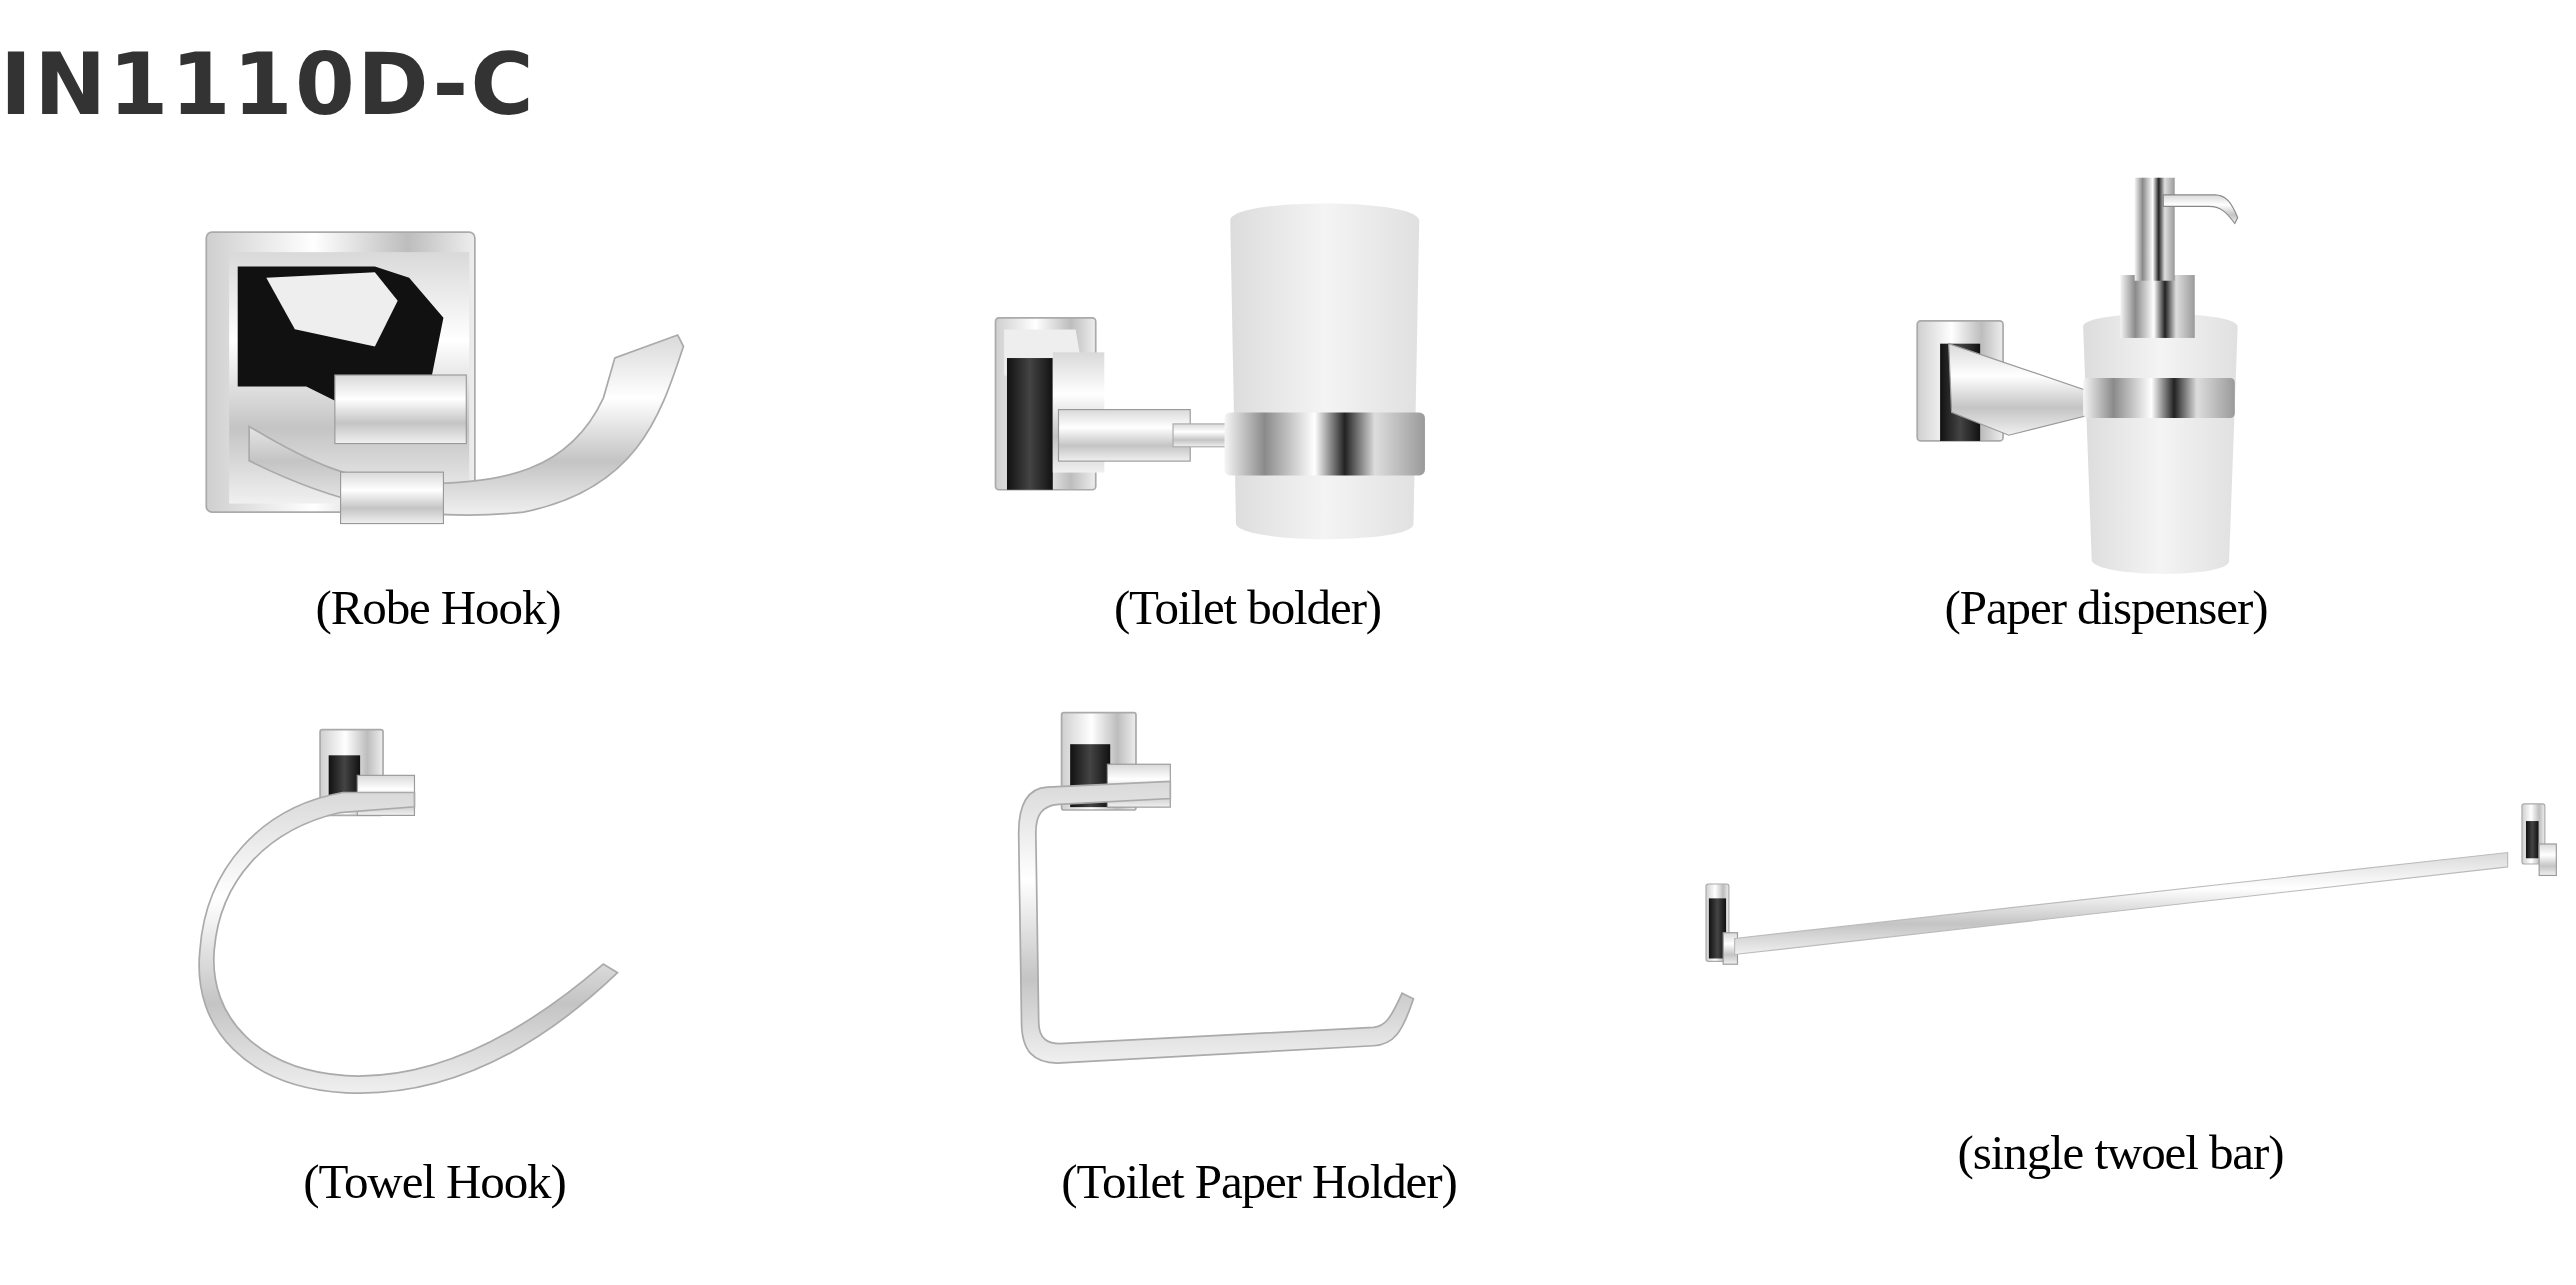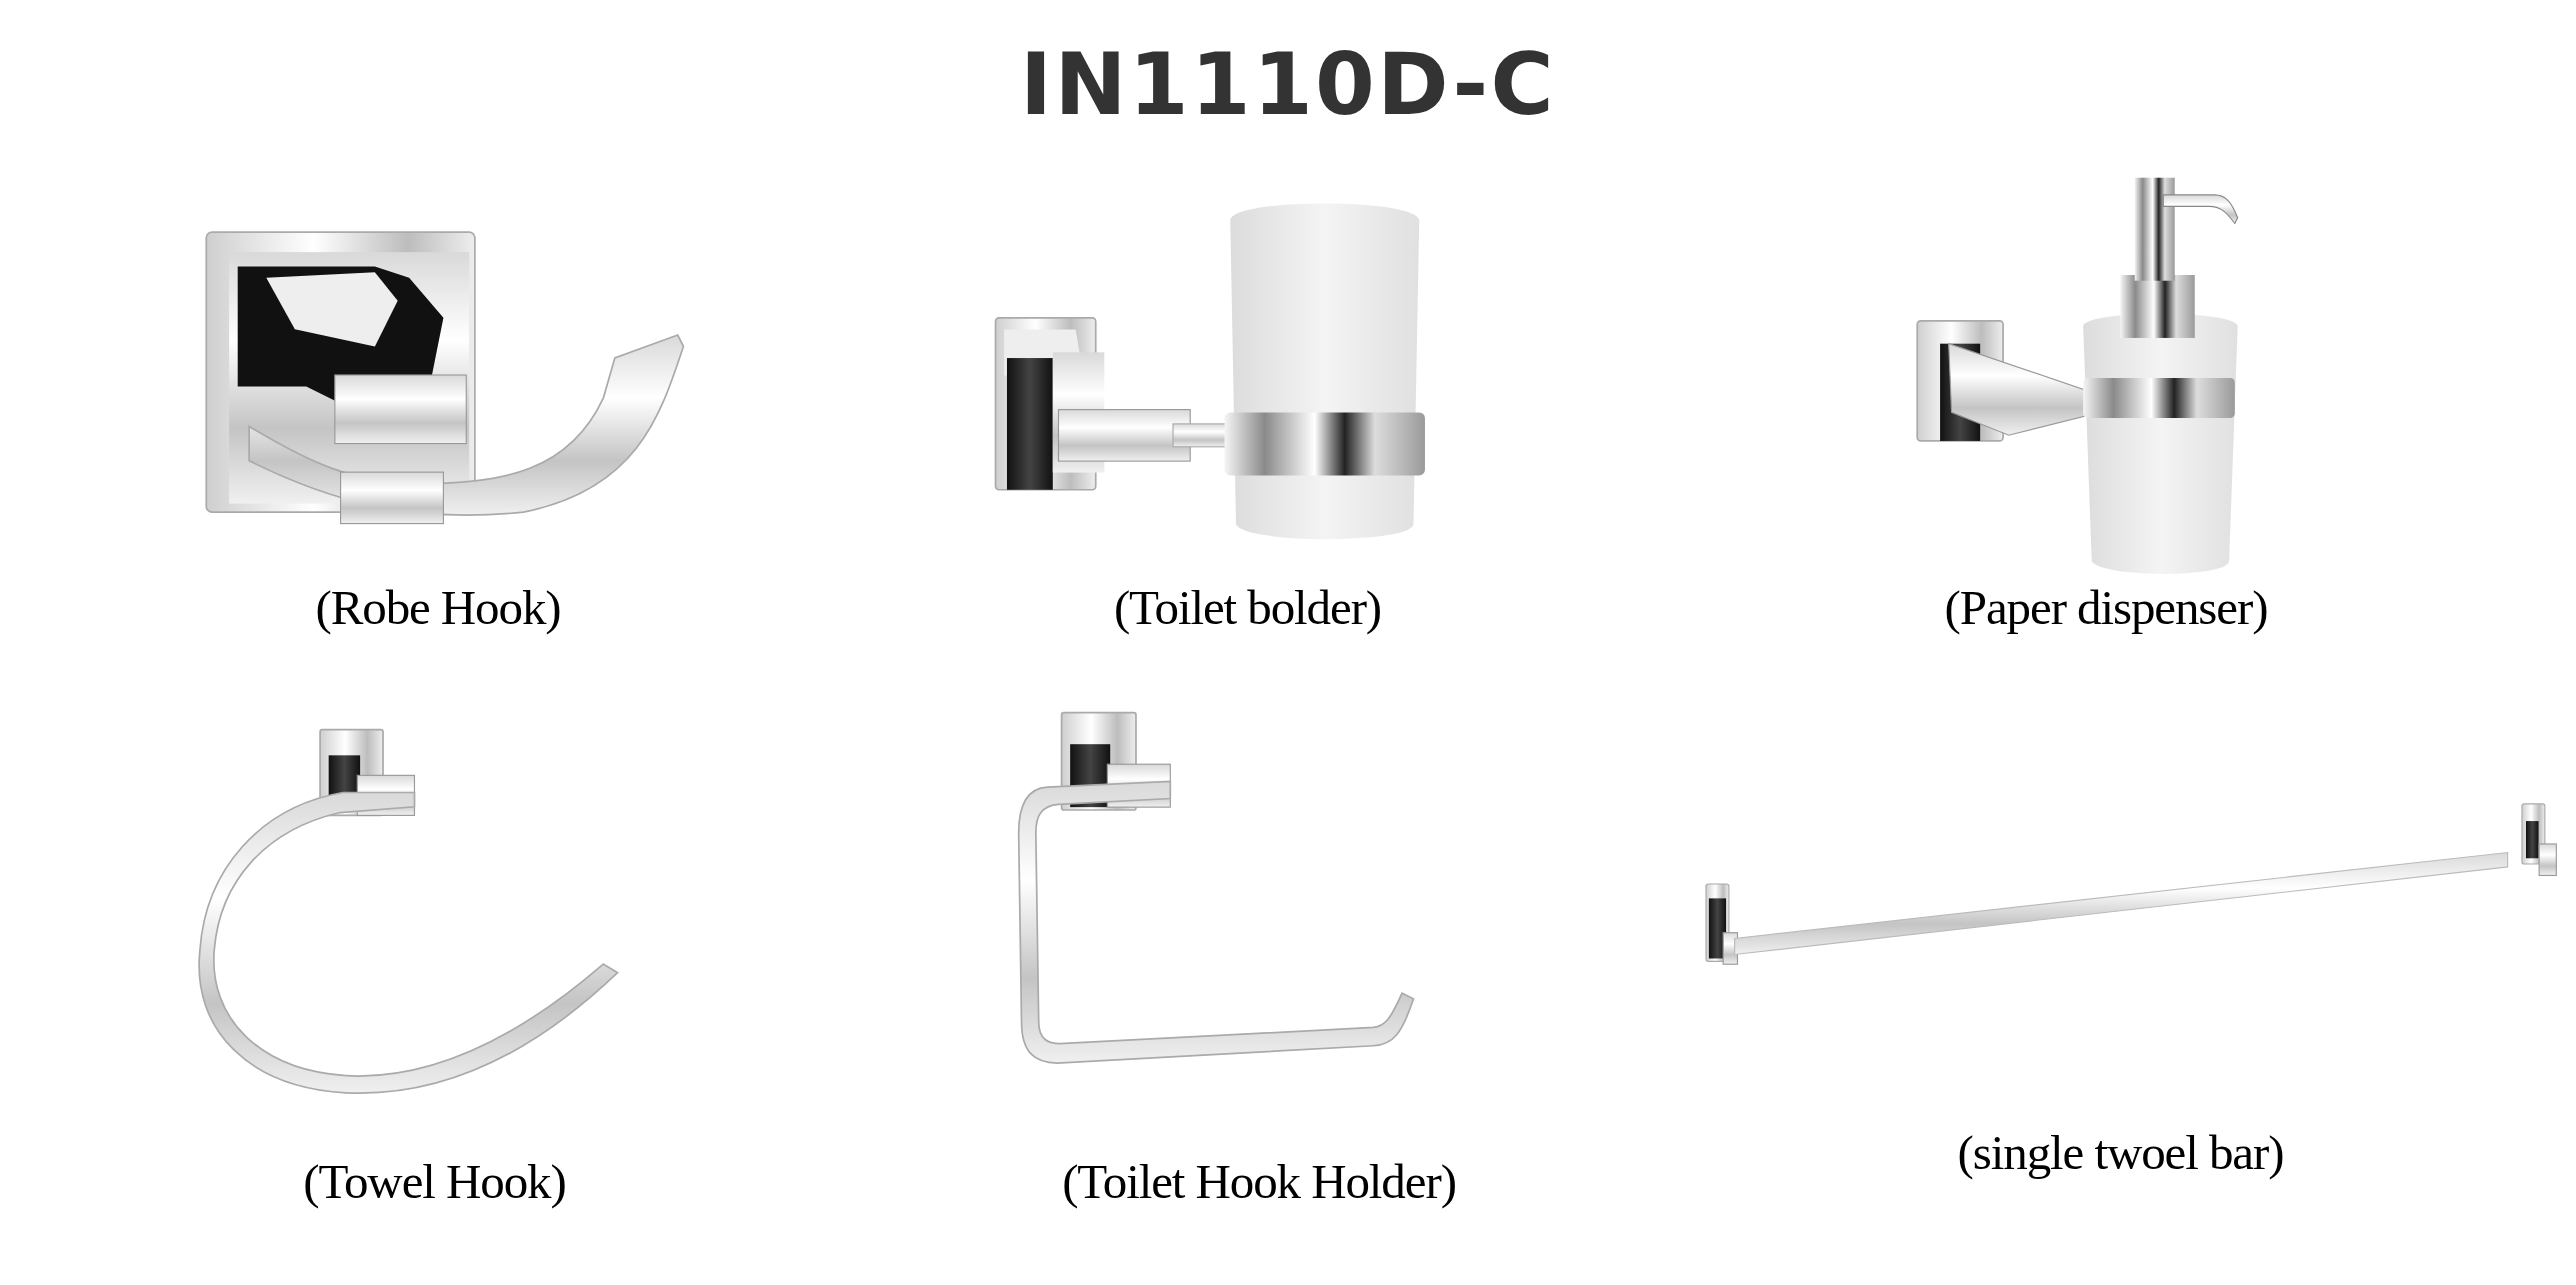--- a/index.html
+++ b/index.html
@@ -1,18 +1,18 @@
 <!DOCTYPE html>
 <html style="font-size:9.2px"><head>
 <meta charset="utf-8">
 <style>
   html, body { margin: 0; padding: 0; background: #ffffff; }
   body { width: 2576px; height: 1285px; position: relative; overflow: hidden;
          font-family: "DejaVu Sans", sans-serif; }
-  .title { position: absolute; left: 0; width: 2576px; top: 41px; text-align: center;
+  .title { position: absolute; left: 0; width: 2576px; top: 41px; text-align: left;
            font-family: "DejaVu Sans", sans-serif; font-weight: bold; font-size: 86px;
            letter-spacing: 2.3px; line-height: 1; }
   .cell { position: absolute; }
   .caption { position: absolute; text-align: center; white-space: nowrap;
              font-family: Liberation Serif, serif; font-size: 49px; color: #000;
              line-height: 1; letter-spacing: -1.1px; }
   svg { position: absolute; overflow: visible; }
 </style>
 </head>
 <body>
@@ -105,21 +105,21 @@
   <div class="caption" style="left:283px;top:1157px;width:303px">(Towel Hook)</div>
 </div>
 
 <div class="cell">
   <svg style="left:1007px;top:707px" width="504" height="412" viewBox="0 0 880 720">
     <rect x="95" y="10" width="130" height="170" rx="4" fill="url(#chromeH)" stroke="#aaa" stroke-width="3"></rect>
     <rect x="110" y="65" width="70" height="110" fill="url(#dark)"></rect>
     <rect x="175" y="100" width="110" height="75" fill="url(#chromeV)" stroke="#999" stroke-width="2"></rect>
     <path d="M70 140 L285 130 L285 160 L90 170 C60 172 50 190 50 220 L55 550 C55 580 70 590 100 588 L640 560 C660 558 670 545 690 500 L710 510 C690 570 675 590 640 592 L95 622 C45 625 25 600 25 550 L20 220 C20 170 35 142 70 140 Z" fill="url(#chromeV)" stroke="#aaa" stroke-width="3"></path>
   </svg>
-  <div class="caption" style="left:993px;top:1157px;width:532px">(Toilet Hook Holder)</div>
+  <div class="caption" style="left:993px;top:1157px;width:532px">(Toilet Paper Holder)</div>
 </div>
 
 <div class="cell">
   <svg style="left:1706px;top:801px" width="836" height="189" viewBox="0 0 1460 330">
     <rect x="0" y="145" width="40" height="135" rx="4" fill="url(#chromeH)" stroke="#aaa" stroke-width="2"></rect>
     <rect x="5" y="170" width="30" height="105" fill="url(#dark)"></rect>
     <rect x="30" y="230" width="25" height="55" fill="url(#chromeV)" stroke="#999" stroke-width="2"></rect>
     <path d="M50 240 L1400 90 L1400 115 L50 268 Z" fill="url(#chromeV)" stroke="#bbb" stroke-width="2"></path>
     <rect x="1425" y="5" width="40" height="105" rx="4" fill="url(#chromeH)" stroke="#aaa" stroke-width="2"></rect>
     <rect x="1432" y="35" width="22" height="65" fill="url(#dark)"></rect>

